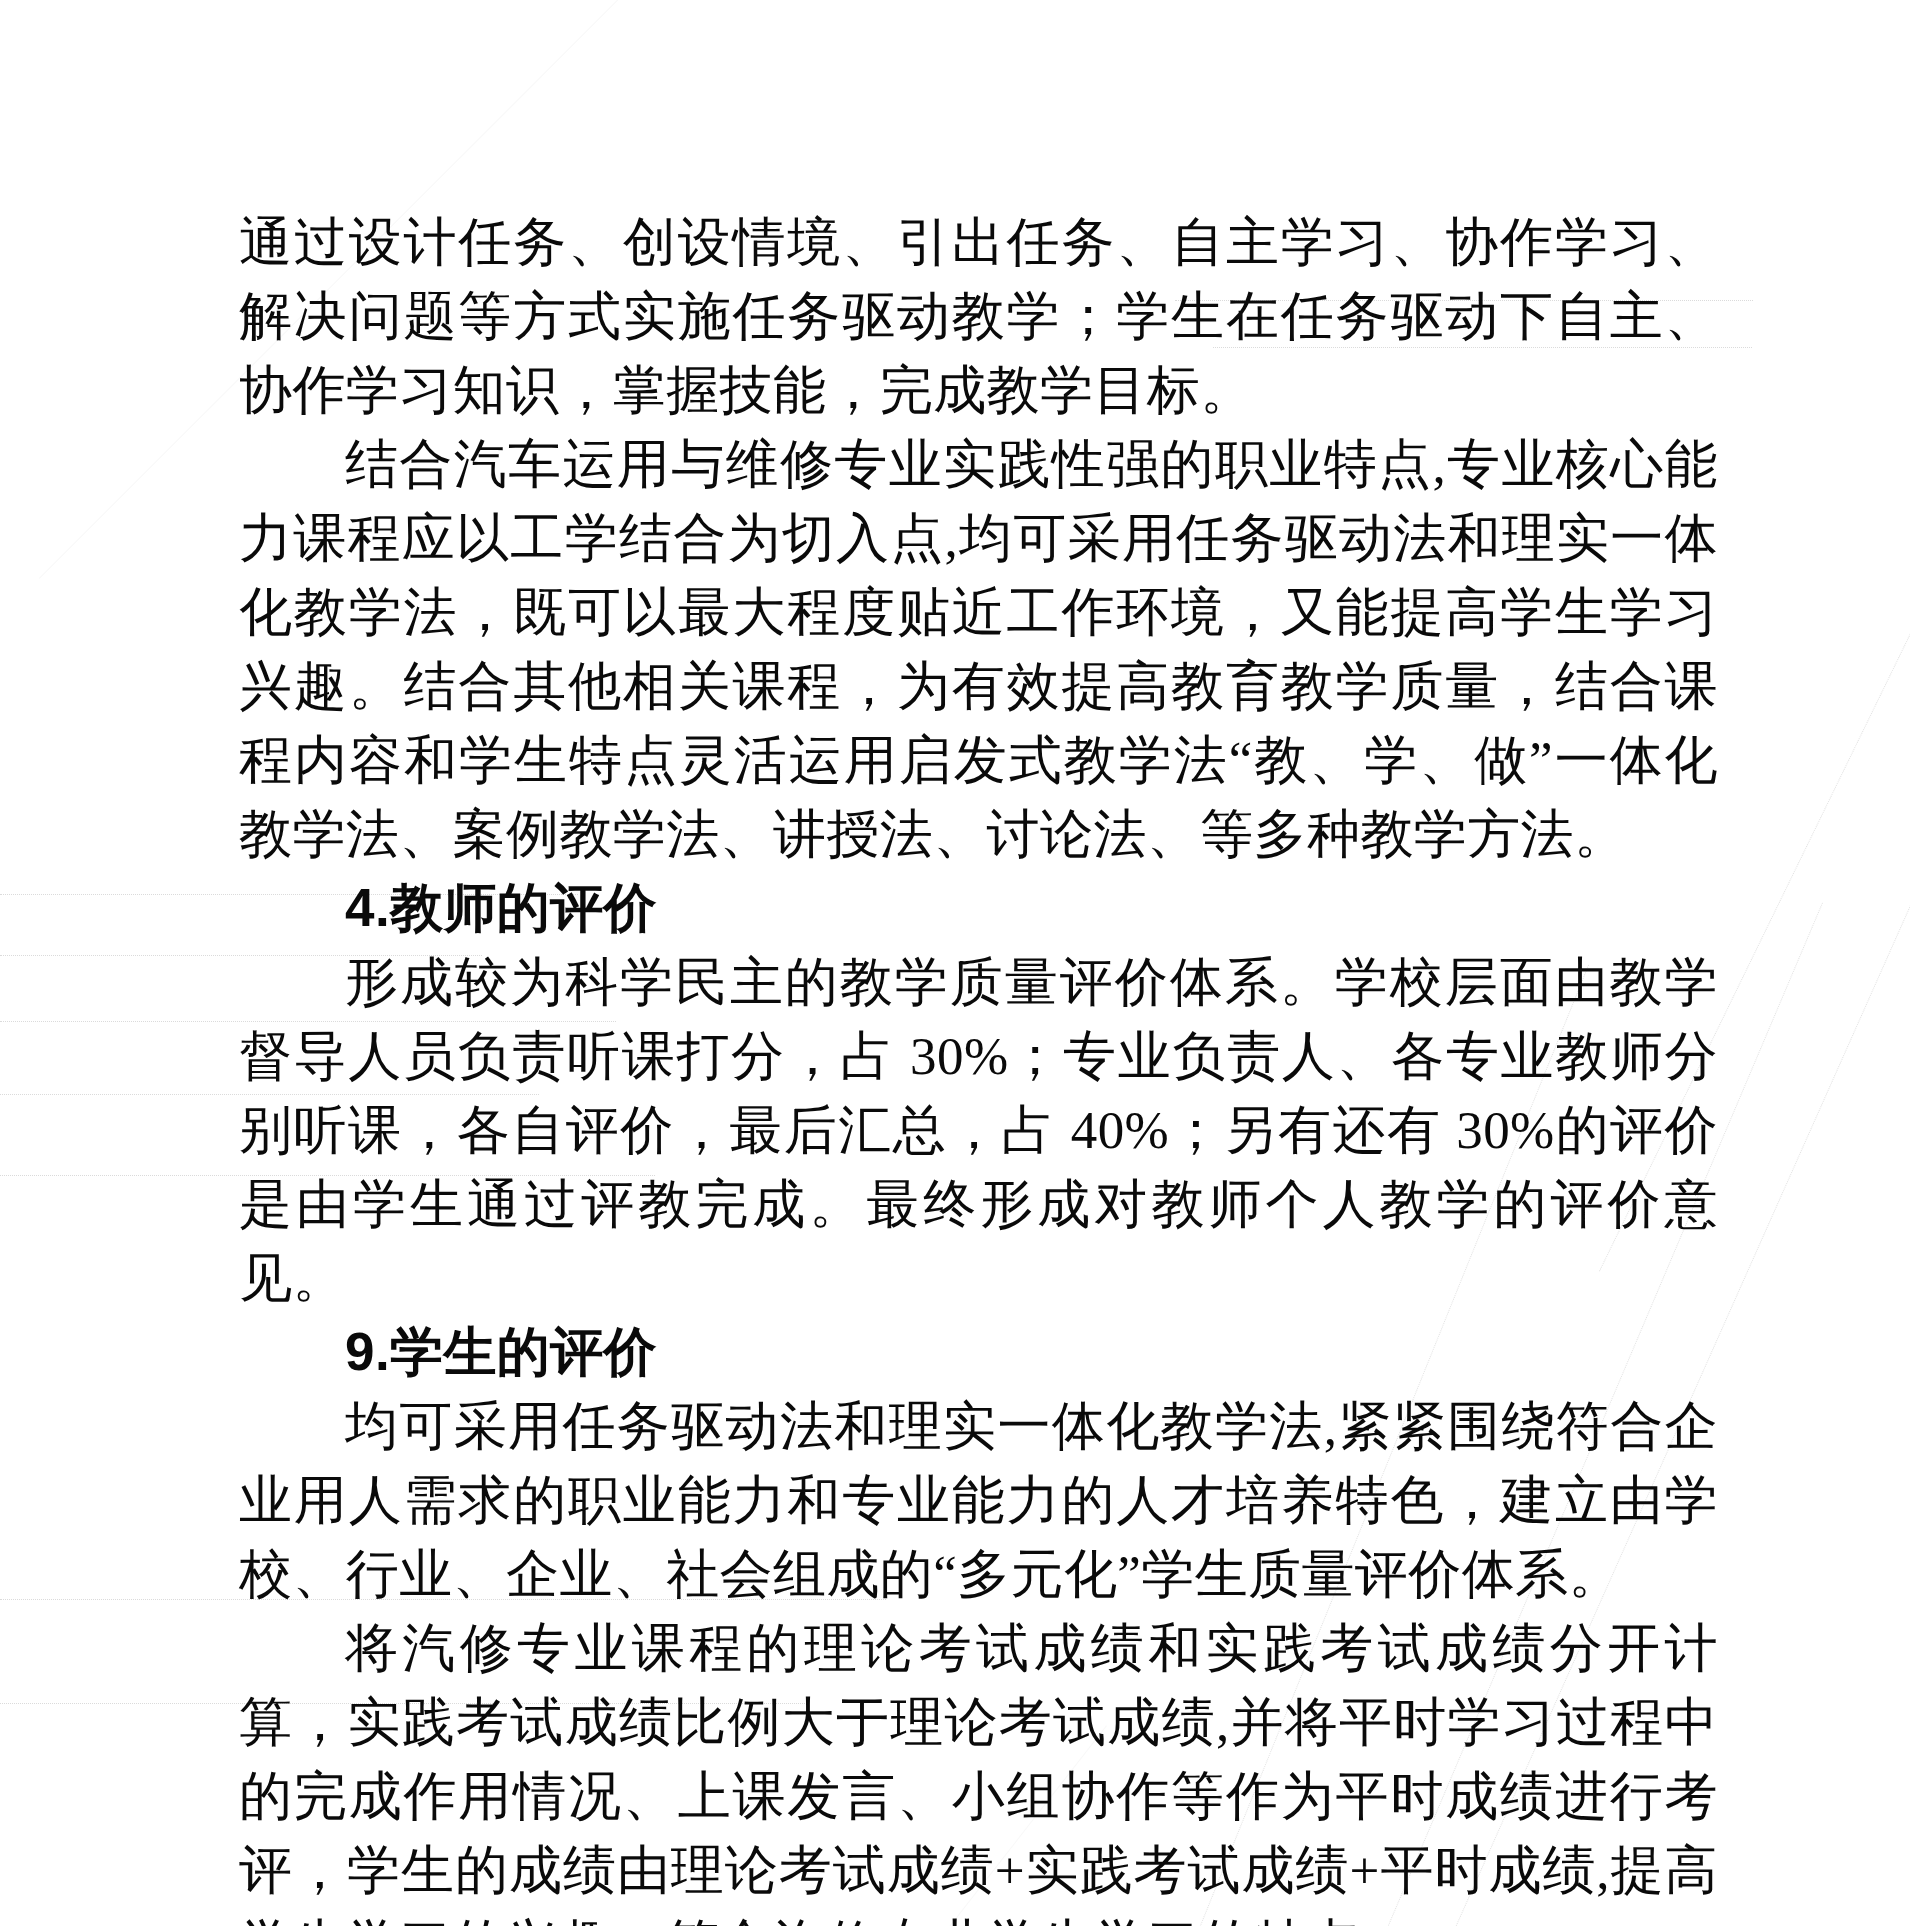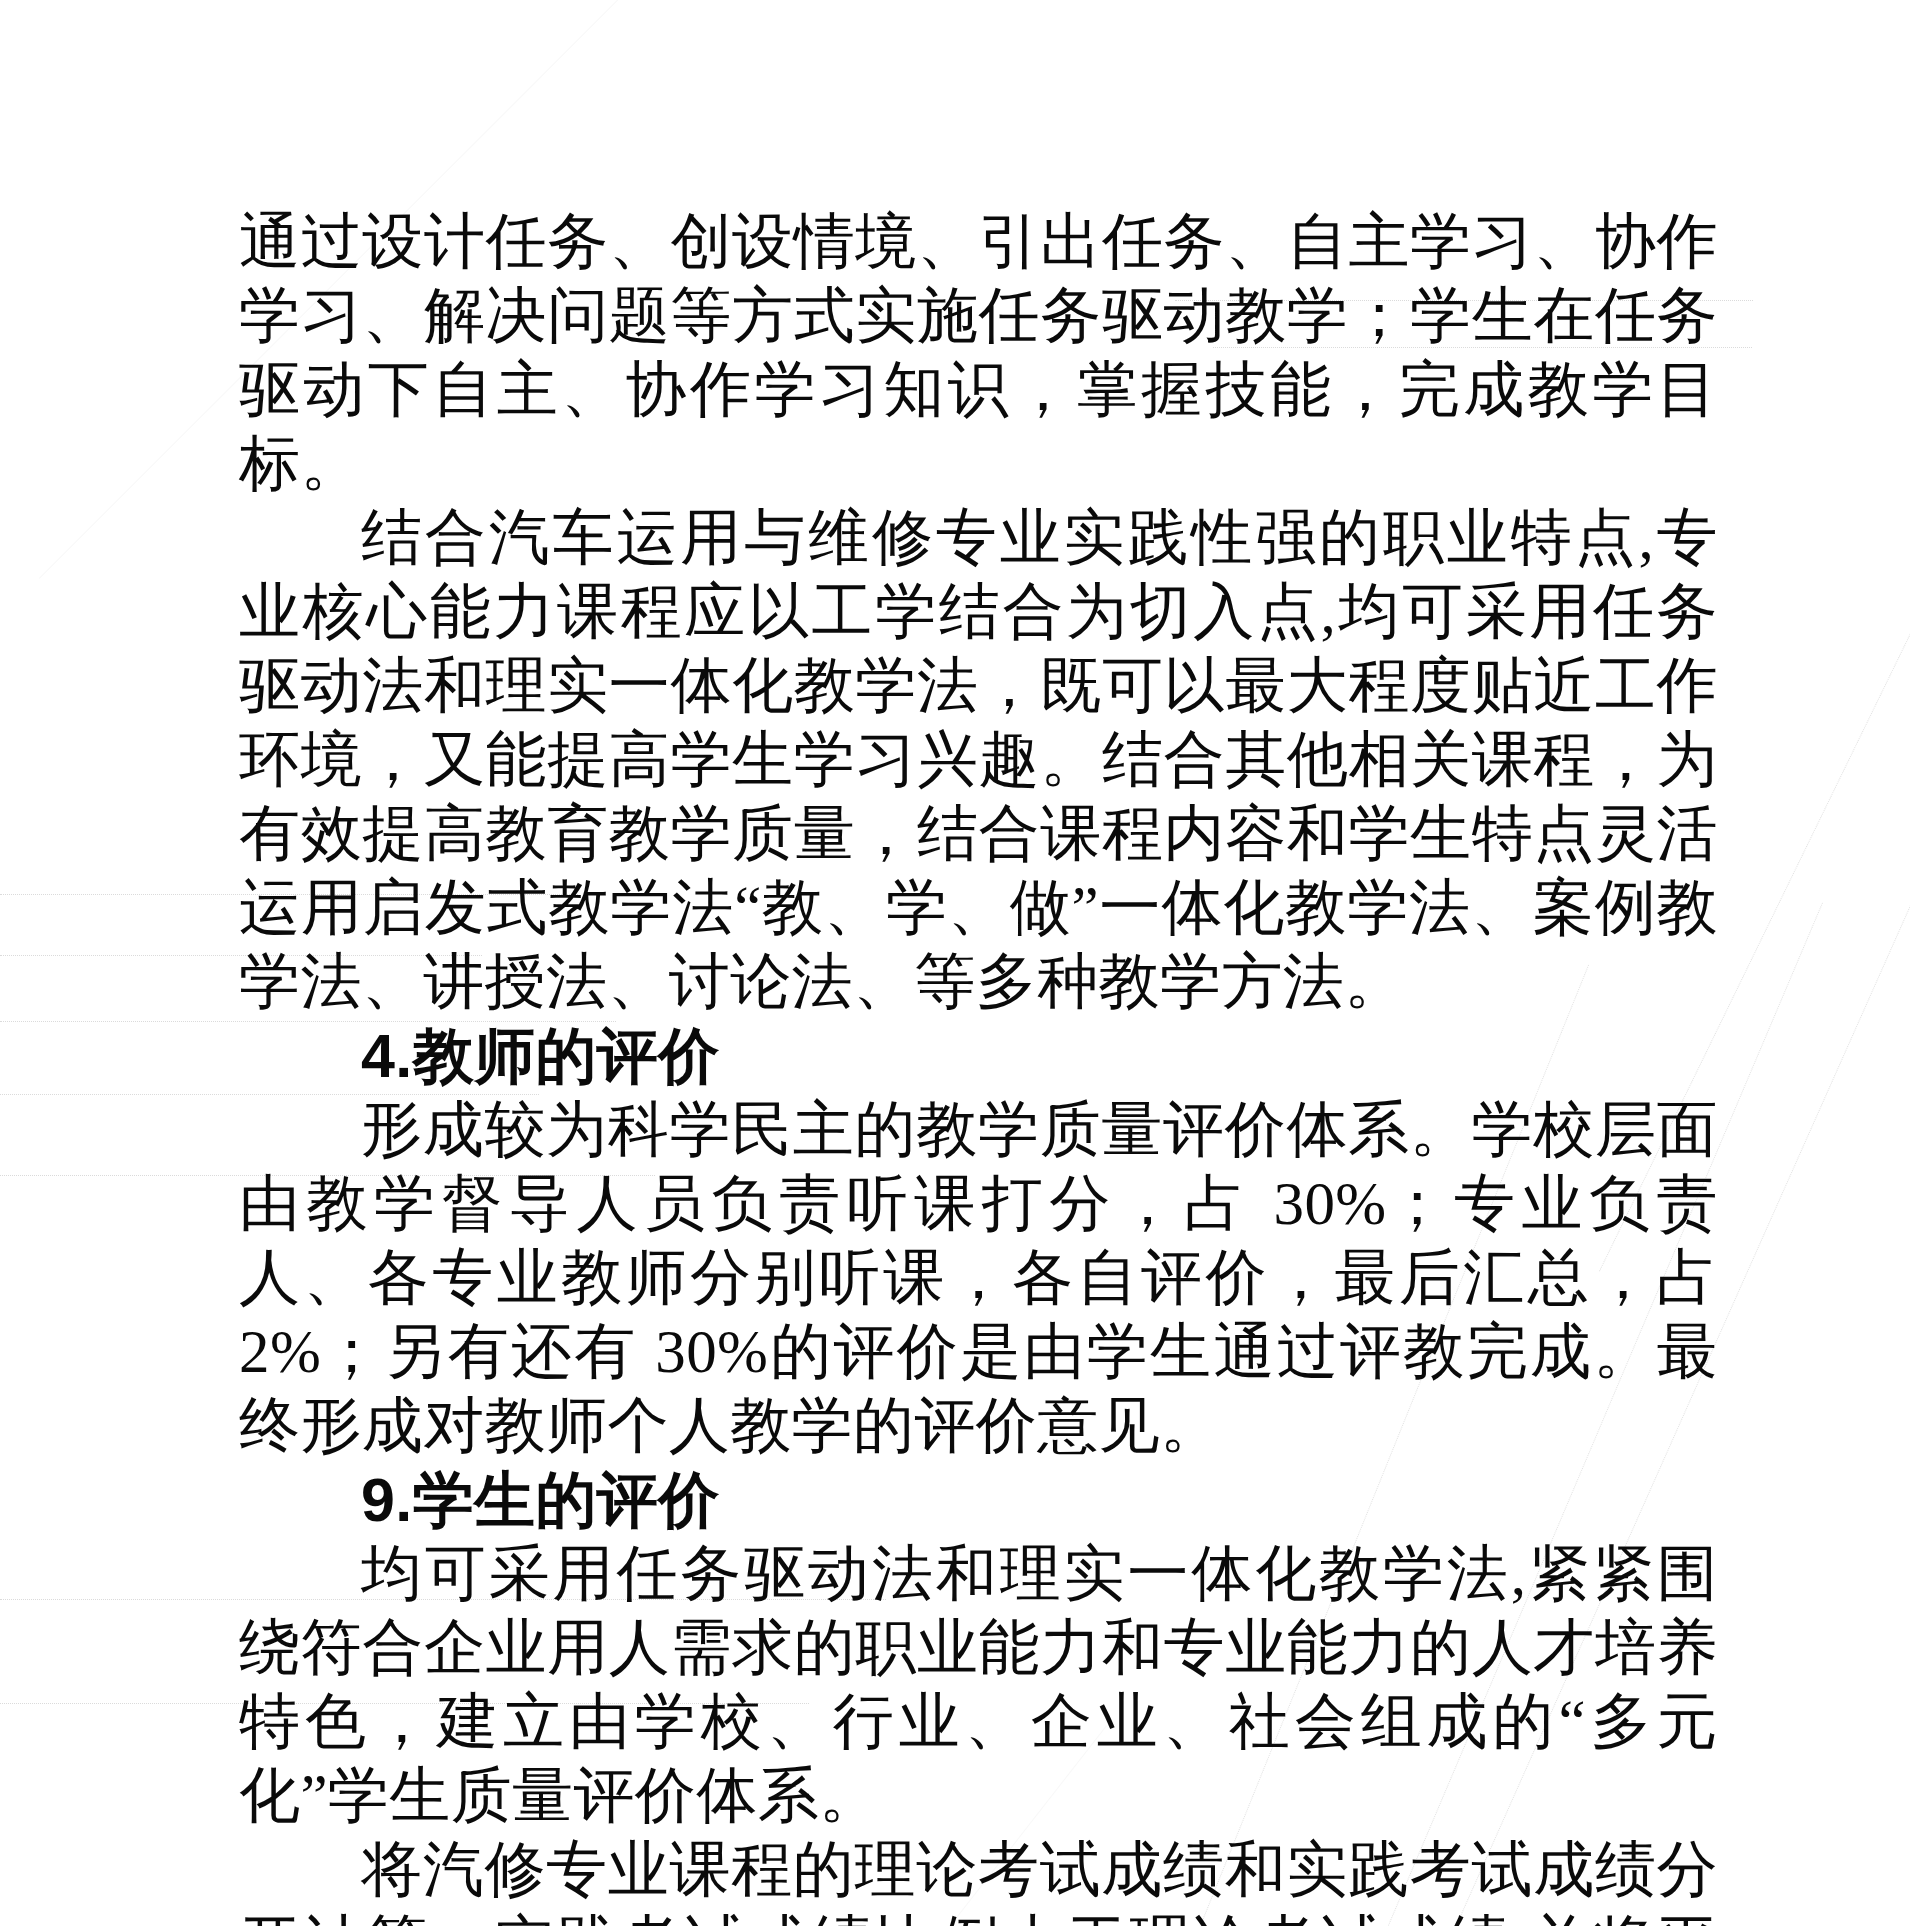--- a/index.html
+++ b/index.html
@@ -37,21 +37,21 @@
   }
   
   .content {
     position: absolute;
     left: 239px;
     top: 205px;
     width: 1479px;
   }
   .content p {
     margin: 0;
-    font-size: 61px;
+    font-size: 53px;
     line-height: 74px;
     text-align: justify;
     letter-spacing: 0.4px;
   }
   .indent { text-indent: 2em; }
   .p-body { font-weight: 400; }
   .h-kai  { font-weight: 400; }
   .h-bold {
     font-weight: 700;
     font-family: "Liberation Sans", "DejaVu Sans", sans-serif;
@@ -77,20 +77,20 @@
   <div class="artifact diagline" style="left:1175px;top:2427px;width:1656px;transform:rotate(-67deg);"></div>
   <div class="artifact diagline" style="left:1387px;top:2080px;width:1464px;transform:rotate(-66deg);"></div>
   <div class="artifact diagline" style="left:1599px;top:1271px;width:1079px;transform:rotate(-64deg);"></div>
   <div class="artifact streak" style="left:39px;top:578px;width:1002px;transform:rotate(-45deg);"></div>
   <div class="artifact streak" style="left:347px;top:2697px;width:1233px;transform:rotate(-52deg);"></div>
 
   <main class="content">
       <p class="p-body">通过设计任务、创设情境、引出任务、自主学习、协作学习、解决问题等方式实施任务驱动教学；学生在任务驱动下自主、协作学习知识，掌握技能，完成教学目标。</p>
       <p class="p-body indent">结合汽车运用与维修专业实践性强的职业特点,专业核心能力课程应以工学结合为切入点,均可采用任务驱动法和理实一体化教学法，既可以最大程度贴近工作环境，又能提高学生学习兴趣。结合其他相关课程，为有效提高教育教学质量，结合课程内容和学生特点灵活运用启发式教学法“教、学、做”一体化教学法、案例教学法、讲授法、讨论法、等多种教学方法。</p>
       <p class="h-bold indent">4.教师的评价</p>
-      <p class="p-body indent">形成较为科学民主的教学质量评价体系。学校层面由教学督导人员负责听课打分，占 30%；专业负责人、各专业教师分别听课，各自评价，最后汇总，占 2%；另有还有 30%的评价是由学生通过评教完成。最终形成对教师个人教学的评价意见。</p>
+      <p class="p-body indent">形成较为科学民主的教学质量评价体系。学校层面由教学督导人员负责听课打分，占 30%；专业负责人、各专业教师分别听课，各自评价，最后汇总，占 40%；另有还有 30%的评价是由学生通过评教完成。最终形成对教师个人教学的评价意见。</p>
       <p class="h-bold indent">9.学生的评价</p>
       <p class="p-body indent">均可采用任务驱动法和理实一体化教学法,紧紧围绕符合企业用人需求的职业能力和专业能力的人才培养特色，建立由学校、行业、企业、社会组成的“多元化”学生质量评价体系。</p>
       <p class="p-body indent">将汽修专业课程的理论考试成绩和实践考试成绩分开计算，实践考试成绩比例大于理论考试成绩,并将平时学习过程中的完成作用情况、上课发言、小组协作等作为平时成绩进行考评，学生的成绩由理论考试成绩+实践考试成绩+平时成绩,提高学生学习的兴趣，符合汽修专业学生学习的特点。</p>
     </main>
 
 </div>
 
 
 </body></html>

